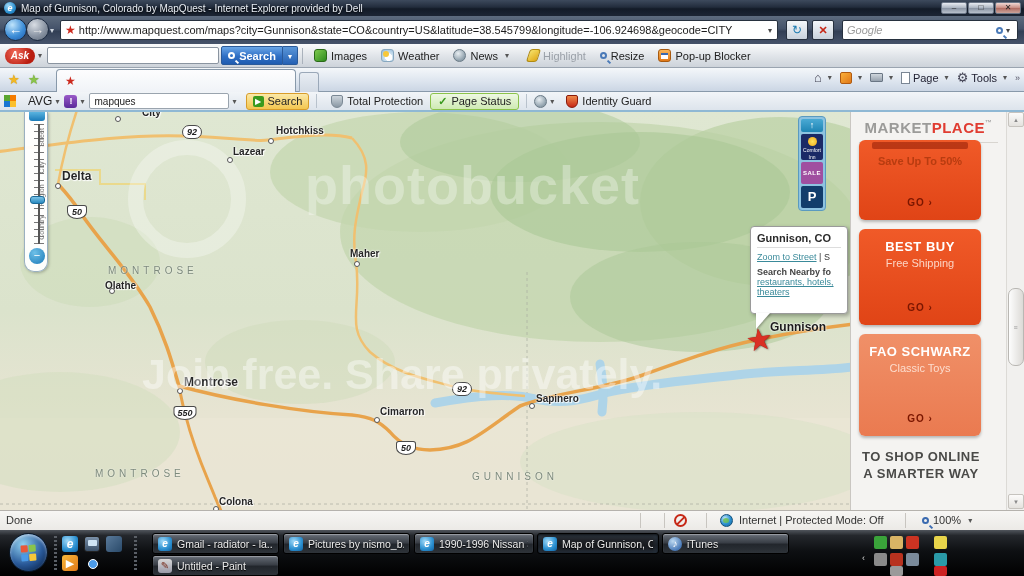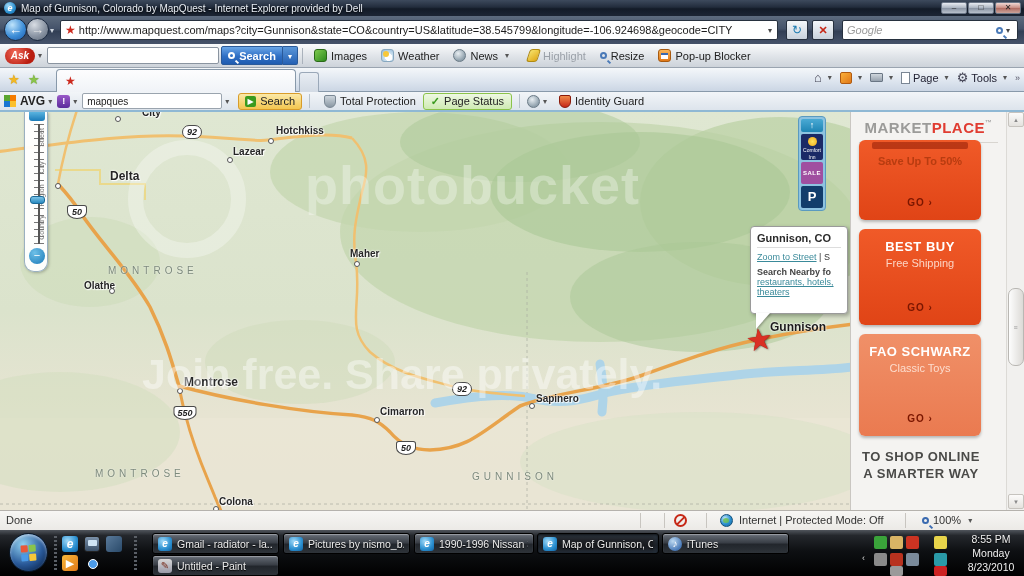--- a/index.html
+++ b/index.html
@@ -86,21 +86,21 @@
   .cmdicon { font-size:13px; color:#445; }
   .i-feed { display:inline-block; width:12px; height:12px; border-radius:2px; background:linear-gradient(135deg,#fbb03b,#e07818); border:1px solid #b05a10; }
   .i-print { display:inline-block; width:13px; height:9px; background:linear-gradient(180deg,#cfd6dd,#97a2ae); border:1px solid #6a7684; border-radius:1px; }
   .i-page { display:inline-block; width:9px; height:12px; background:#fff; border:1px solid #7a8694; }
   .chev2 { font-size:9px; color:#556; }
 
   
   .avgrow { position:absolute; left:0; top:92px; width:1024px; height:20px;
     background:linear-gradient(180deg,#f2f5f8,#dde4ec); border-bottom:2px solid #8fb8d4;
     display:flex; align-items:center; font-size:11px; color:#222; }
-  .avg-logo { display:flex; align-items:center; gap:4px; margin-left:4px; font-weight:bold; font-size:12px; }
+  .avg-logo { display:flex; align-items:center; gap:12px; margin-left:4px; font-weight:normal; font-size:12px; }
   .avg-sq { width:12px; height:12px; display:grid; grid-template-columns:6px 6px; }
   .avg-sq i { display:block; width:6px; height:6px; }
   .avg-sq i:nth-child(1){background:#5aa630;} .avg-sq i:nth-child(2){background:#f57c00;}
   .avg-sq i:nth-child(3){background:#1976d2;} .avg-sq i:nth-child(4){background:#fbc02d;}
   .yicon { width:13px; height:13px; border-radius:3px; background:linear-gradient(180deg,#9a5ac8,#5a2a9a);
     color:#fff; font-size:9px; font-weight:bold; text-align:center; line-height:13px; }
   .avg-input { width:140px; height:16px; background:#fff; border:1px solid #9aa4ae; border-radius:2px;
     font-size:10px; padding:1px 4px; color:#222; line-height:13px; }
   .avg-search { margin-left:4px; height:17px; padding:0 6px; border:1px solid #d89c2a; border-radius:3px;
     background:linear-gradient(180deg,#fbe9a8,#f3c64f); display:flex; align-items:center; gap:4px; font-size:11px; }
@@ -423,27 +423,27 @@
         <path d="M 179,274 C 182,290 183,295 186,305 C 195,340 205,360 215,385 C 218,392 220,396 223,404" stroke="#e8a34b" stroke-width="3" fill="none"></path>
       </svg>
 
       <span class="wm-ring"></span>
       <span class="wm-brand">photobucket</span>
       <span class="wm-tag">Join free. Share privately.</span>
 
       <div class="maplabels">
           <span class="city" style="left: 142px; top: -5px;">City</span>
           <span class="dot" style="left: 115px; top: 4px;"></span>
-          <span class="city lg" style="left: 62px; top: 57px; margin-left: 48px;">Delta</span>
+          <span class="city lg" style="left: 62px; top: 57px;">Delta</span>
           <span class="dot" style="left: 55px; top: 71px;"></span>
           <span class="city" style="left: 276px; top: 13px;">Hotchkiss</span>
           <span class="dot" style="left: 268px; top: 26px;"></span>
           <span class="city" style="left: 233px; top: 34px;">Lazear</span>
           <span class="dot" style="left: 227px; top: 45px;"></span>
-          <span class="city" style="left: 84px; top: 168px;">Olathe</span>
+          <span class="city" style="left: 105px; top: 168px;">Olathe</span>
           <span class="dot" style="left: 109px; top: 176px;"></span>
           <span class="city" style="left: 350px; top: 136px;">Maher</span>
           <span class="dot" style="left: 354px; top: 149px;"></span>
           <span class="city lg" style="left: 184px; top: 263px;">Montrose</span>
           <span class="dot" style="left: 177px; top: 276px;"></span>
           <span class="city" style="left: 380px; top: 294px;">Cimarron</span>
           <span class="dot" style="left: 374px; top: 305px;"></span>
           <span class="city" style="left: 536px; top: 281px;">Sapinero</span>
           <span class="dot" style="left: 529px; top: 291px;"></span>
           <span class="city" style="left: 219px; top: 384px;">Colona</span>
@@ -594,19 +594,14 @@
       <span class="trayicon" style="left:28px; top:3px;  background:#d9b465;"></span>
       <span class="trayicon" style="left:44px; top:3px;  background:#cc3322;"></span>
       <span class="trayicon" style="left:72px; top:3px;  background:#e8d44a;"></span>
       <span class="trayicon" style="left:12px; top:20px; background:#8a8a8a;"></span>
       <span class="trayicon" style="left:28px; top:20px; background:#b8321f;"></span>
       <span class="trayicon" style="left:44px; top:20px; background:#7a8a9a;"></span>
       <span class="trayicon" style="left:72px; top:20px; background:#2a9aa8;"></span>
       <span class="trayicon" style="left:28px; top:33px; background:#9a9a9a; height:10px;"></span>
       <span class="trayicon" style="left:72px; top:33px; background:#cc2222; height:10px;"></span>
     </div>
-    <div class="clock">
-      <div>8:55 PM</div>
-      <div>Monday</div>
-      <div>8/23/2010</div>
-    </div>
   </div>
 </div>
 
 </body></html>

